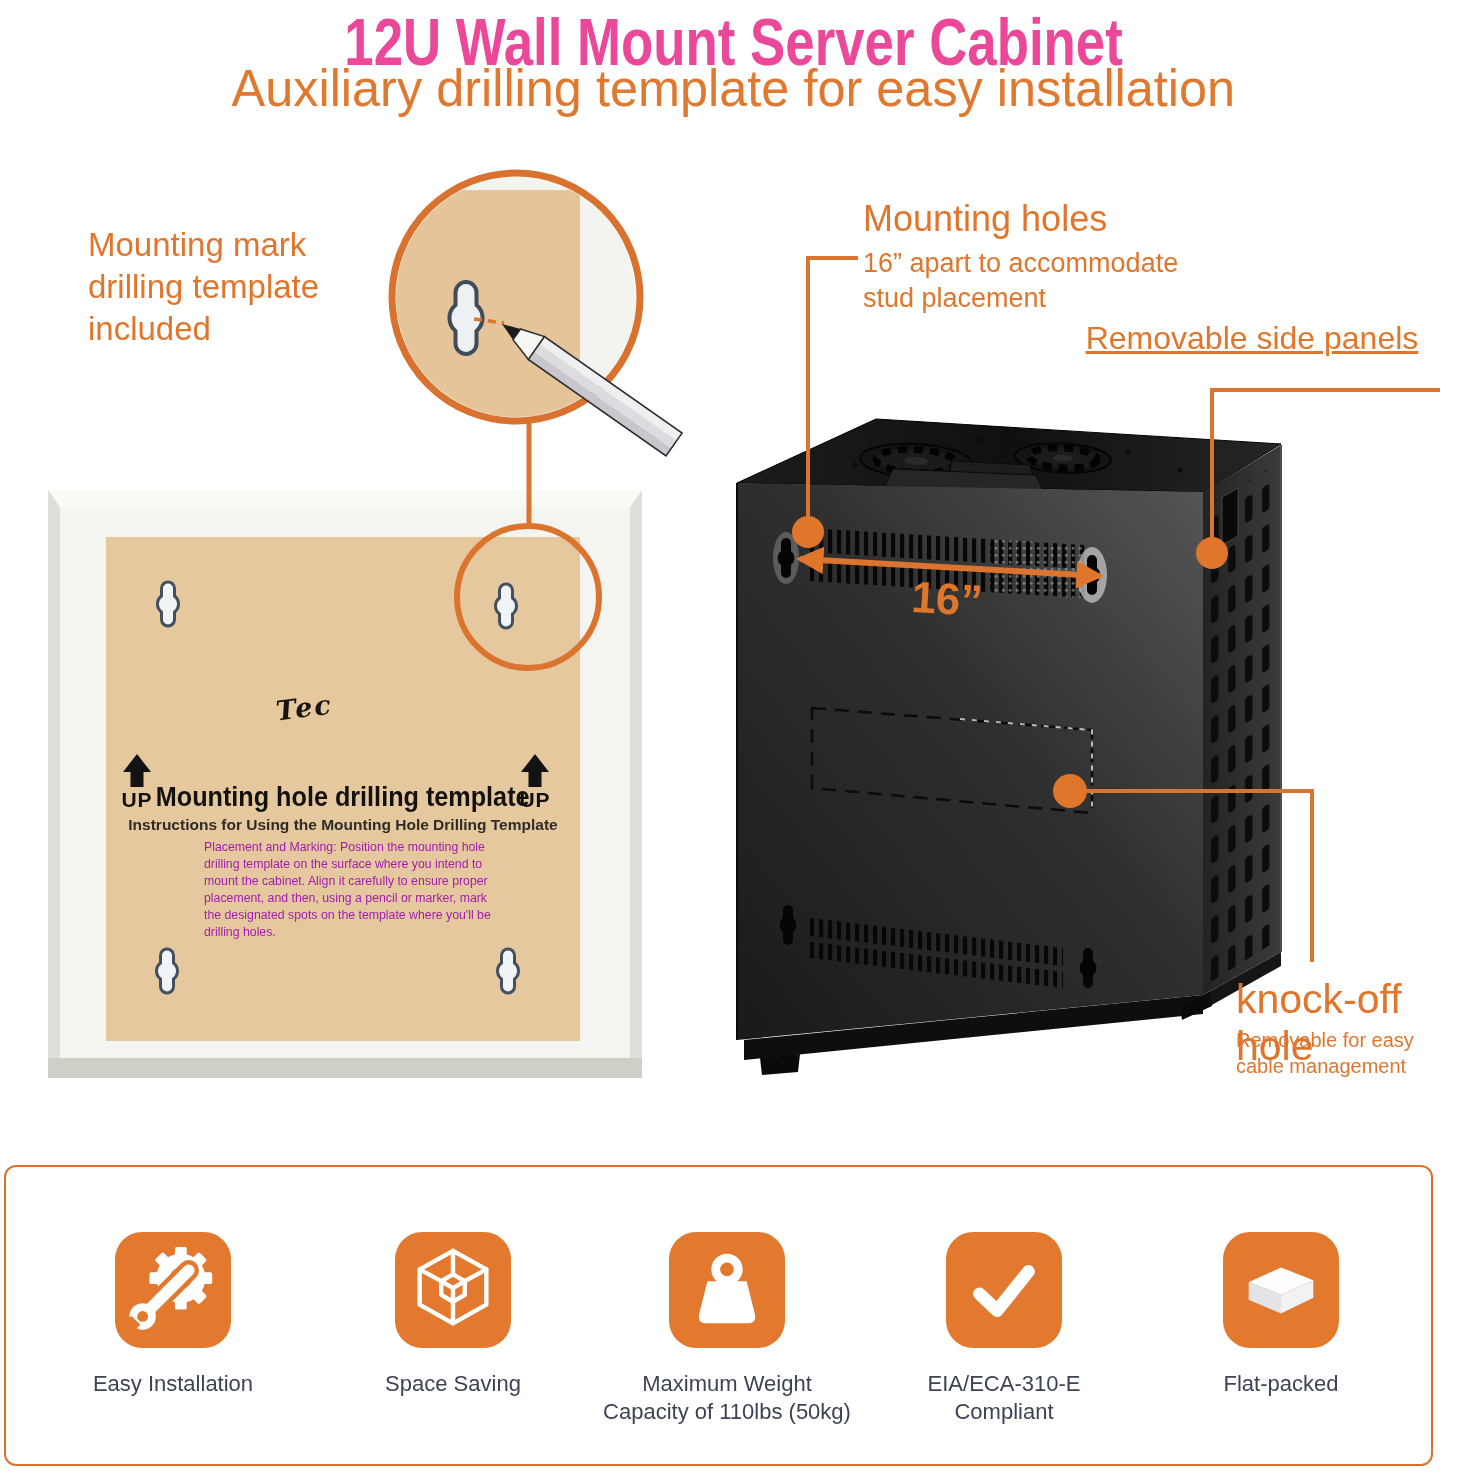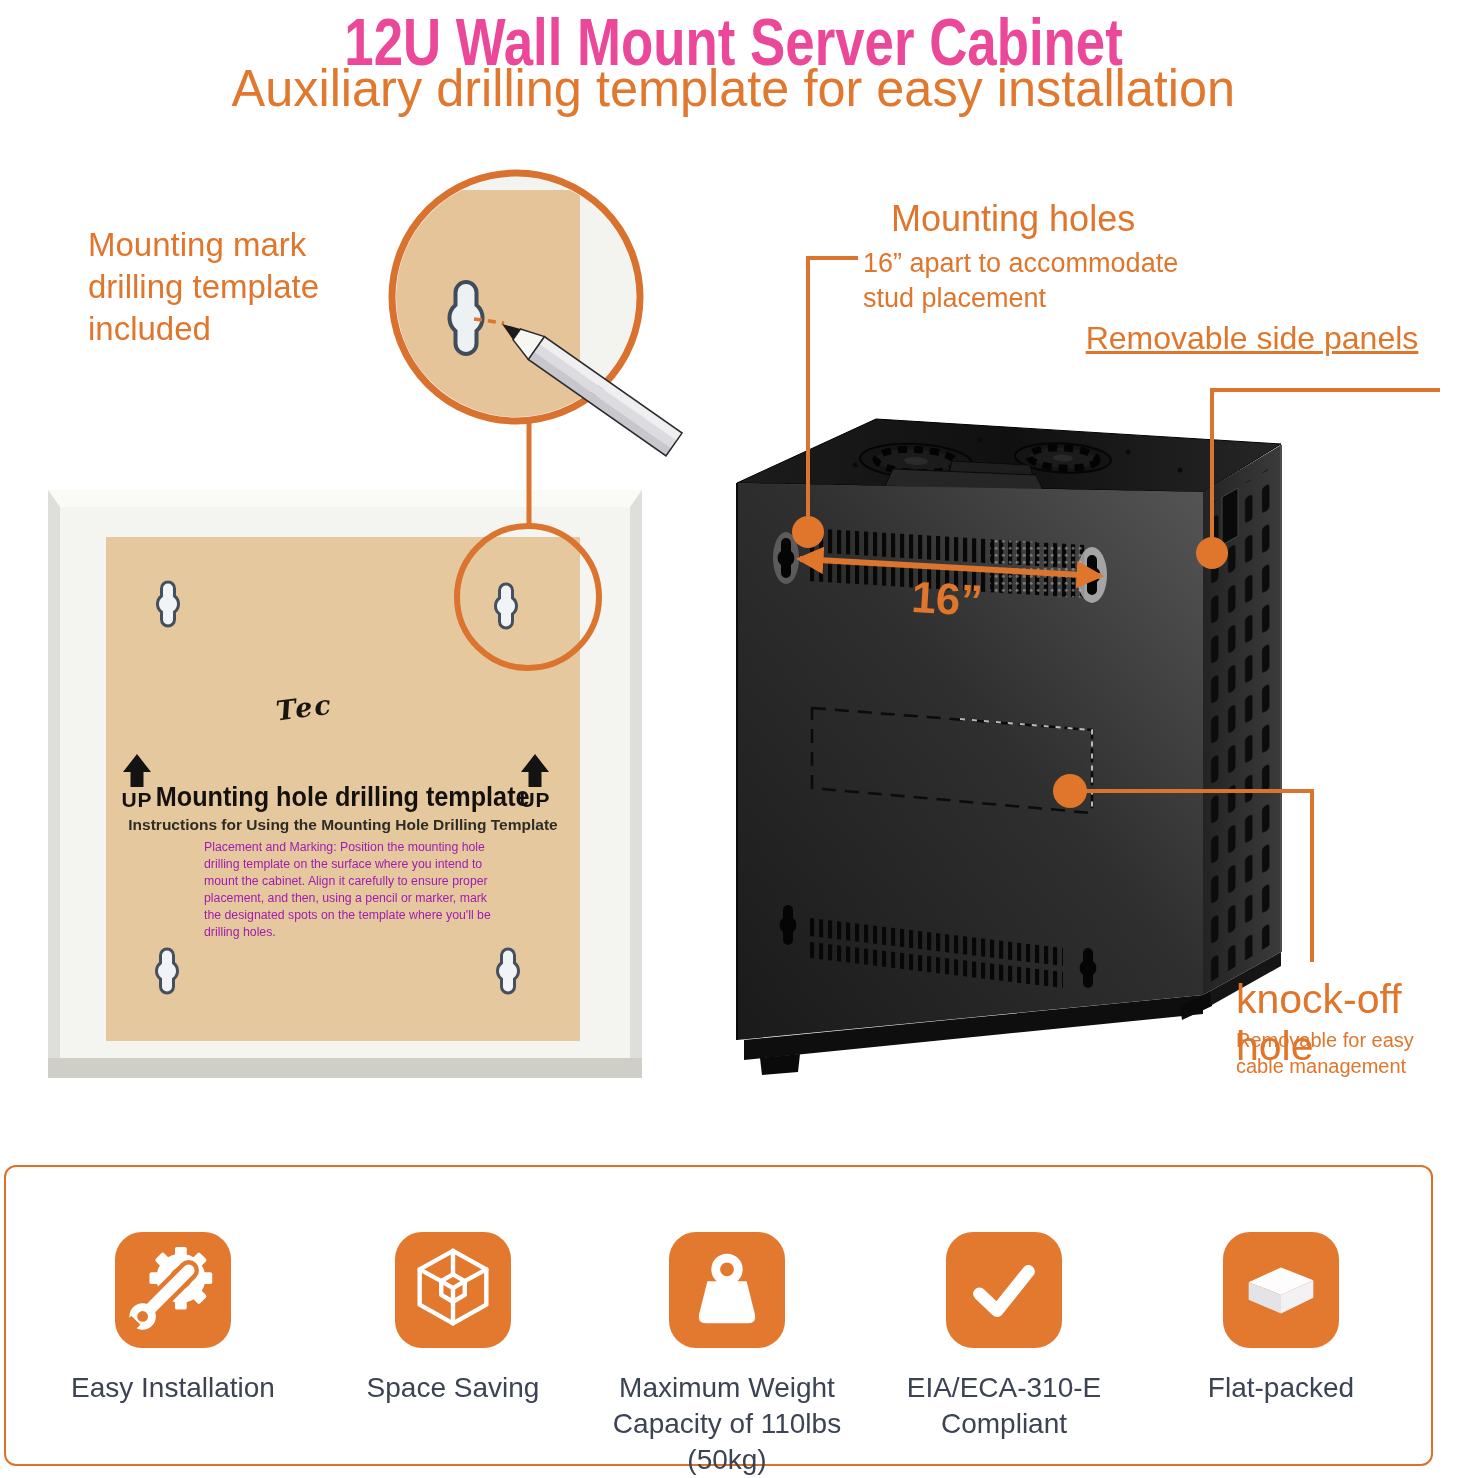--- a/index.html
+++ b/index.html
@@ -7,21 +7,21 @@
          font-family:"Liberation Sans",sans-serif;}
   svg.art{position:absolute;left:0;top:0;width:1467px;height:1478px;z-index:1;}
   .t{position:absolute;z-index:2;color:#E0752C;}
   .pre{white-space:pre-line;}
   .cx{display:inline-block;transform-origin:center;}
   #page-title{left:0;top:4px;width:1467px;text-align:center;font-size:66px;font-weight:bold;color:#ec4899;}
   #page-title .cx{transform:scaleX(.80);}
   #page-subtitle{left:0;top:58px;width:1467px;text-align:center;font-size:52px;font-weight:400;color:#E0792F;}
   #page-subtitle .cx{transform:scaleX(.97);}
   #tpl-included{left:88px;top:224px;width:340px;font-size:33px;line-height:1.28;}
-  #mounting-holes-title{left:863px;top:198px;font-size:36px;margin-left:28px;}
+  #mounting-holes-title{left:863px;top:198px;font-size:36px;}
   #mounting-holes-desc{left:863px;top:246px;font-size:27px;line-height:1.3;}
   #side-panels-label{left:1046px;top:320px;width:412px;text-align:center;font-size:32px;text-decoration:underline;}
   #dim-label{left:872px;top:574px;width:150px;text-align:center;font-size:44px;font-weight:bold;
              transform:rotate(3.5deg);}
   #knockoff-title{left:1236px;top:976px;font-size:41px;}
   #knockoff-desc{left:1236px;top:1028px;font-size:20px;line-height:1.28;}
   #brand-tec{left:276px;top:692px;font-size:27px;font-weight:bold;font-style:italic;
              font-family:"DejaVu Serif",serif;color:#171411;transform:rotate(-7deg);letter-spacing:2px;}
   #brand-mojo{left:106px;top:712px;width:474px;text-align:center;font-size:47px;font-weight:800;
               color:#171310;}
@@ -32,21 +32,21 @@
   #tpl-body{left:204px;top:839px;width:302px;font-size:12.3px;line-height:1.38;color:#a21caf;}
   .up-label{width:44px;text-align:center;font-size:21px;font-weight:bold;color:#111;letter-spacing:1px;}
   #up-left{left:115px;top:788px;}
   #up-right{left:513px;top:788px;}
   #footer-box{position:absolute;left:4px;top:1165px;width:1425px;height:297px;border:2.5px solid #DF7028;
               border-radius:12px;z-index:1;}
   .feature{position:absolute;top:1232px;width:260px;z-index:2;text-align:center;}
   .fi-sq{width:116px;height:116px;border-radius:27px;background:#E2792F;margin:0 auto;
          display:flex;align-items:center;justify-content:center;}
   .fi-sq svg{width:98px;height:98px;display:block;}
-  .fi-label{margin-top:22px;font-size:28px;line-height:1.28;color:#3C4353;white-space:pre-line;}
+  .fi-label{margin-top:22px;font-size:22px;line-height:1.28;color:#3C4353;white-space:pre-line;}
 </style>
 </head>
 <body>
 
 <div id="stage">
 
   <svg class="art" viewBox="0 0 1467 1478" xmlns="http://www.w3.org/2000/svg">
     <defs>
       <linearGradient id="gFront" x1="0" y1="1" x2="1" y2="0">
         <stop offset="0" stop-color="#1A1A1A"></stop>

